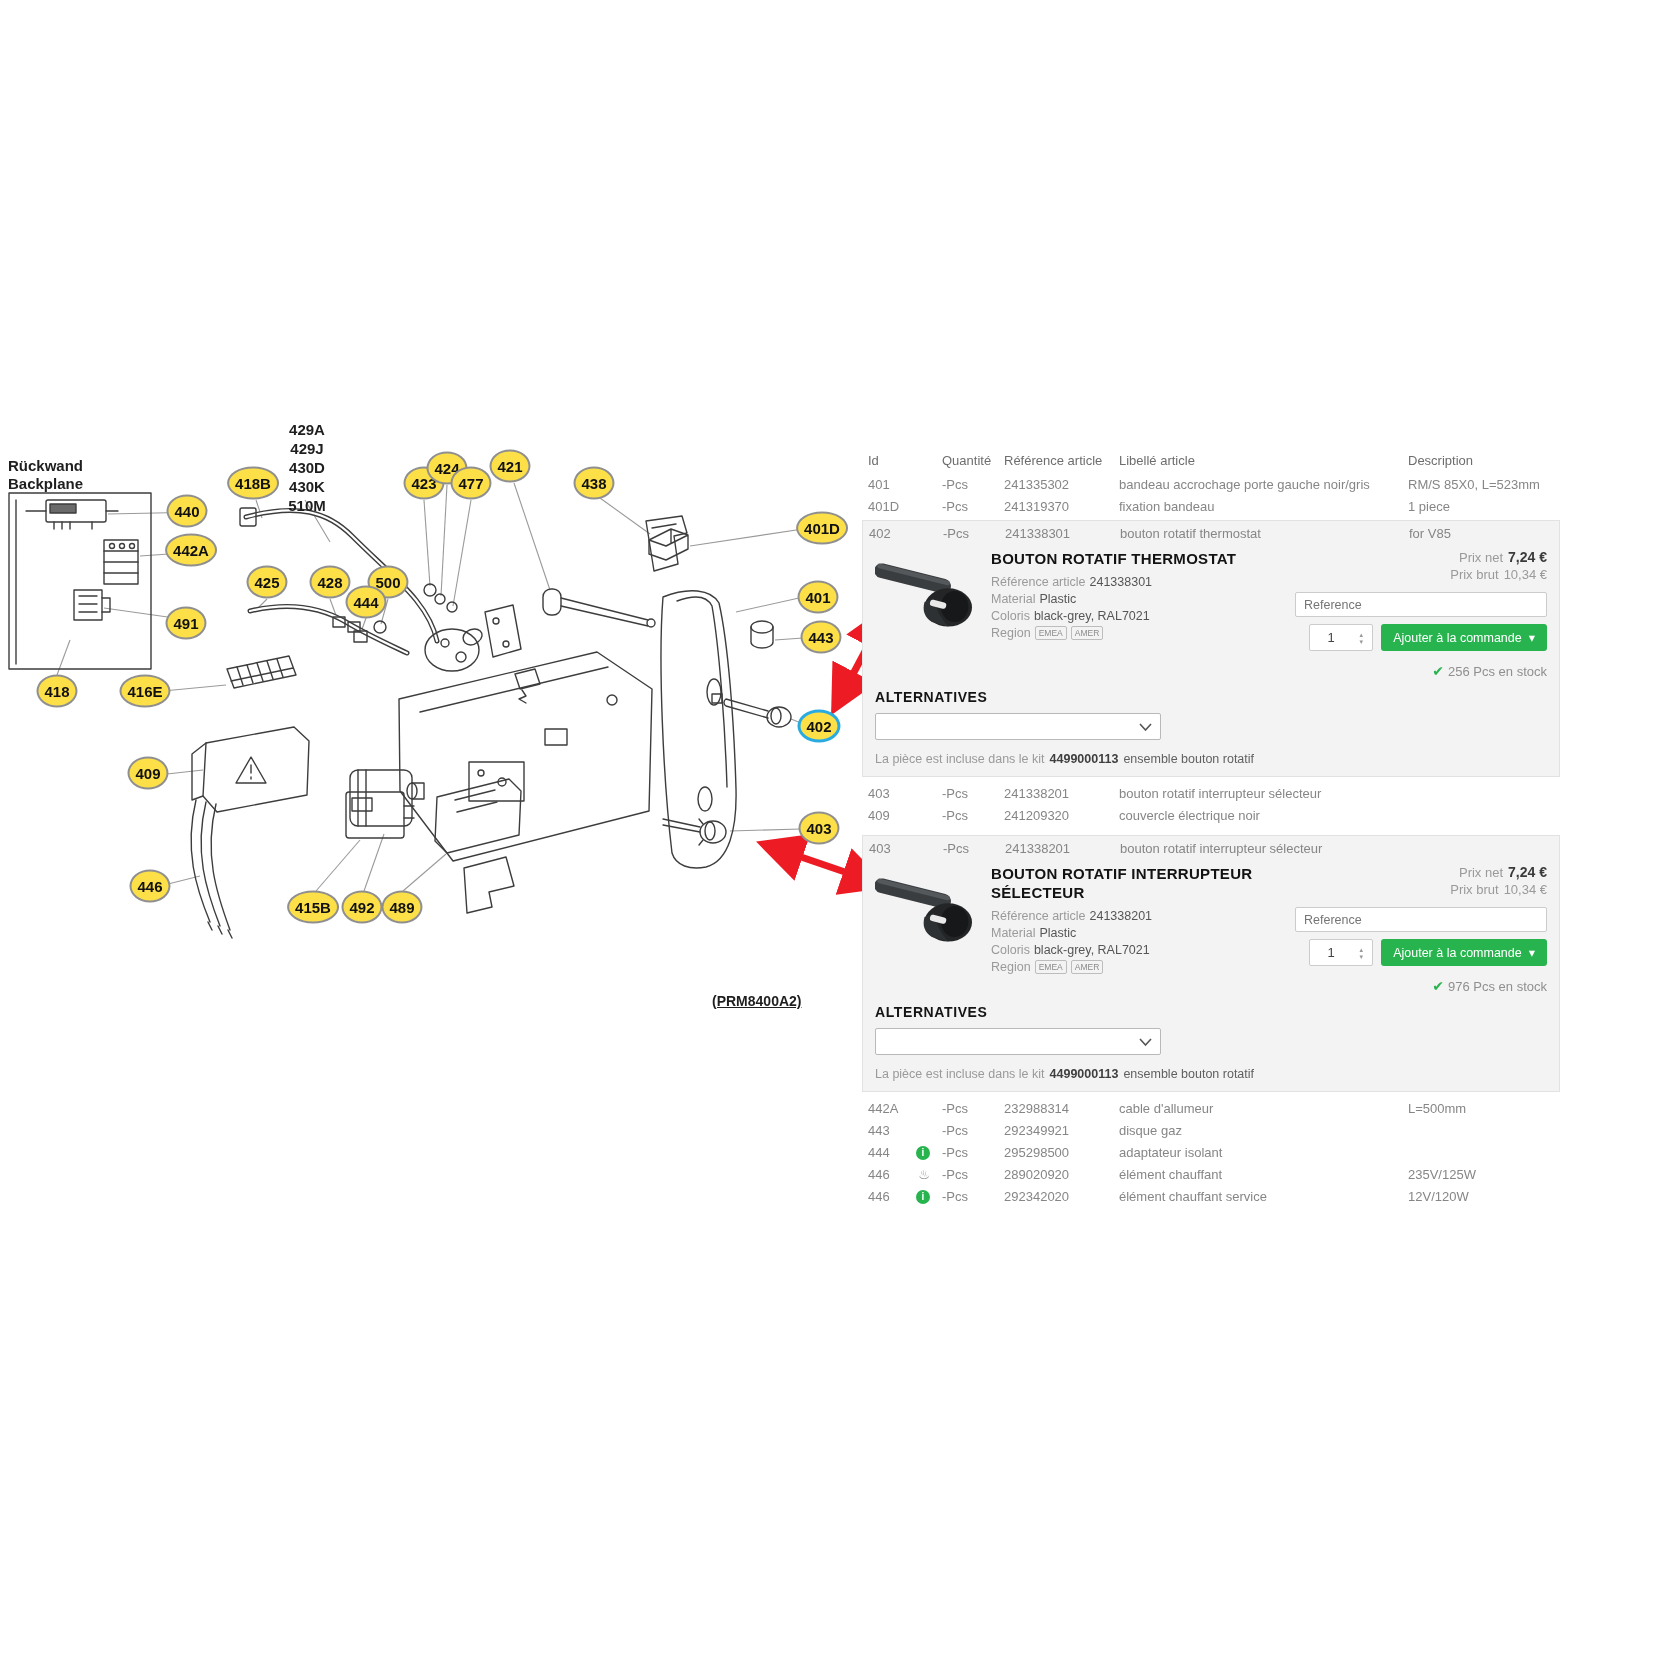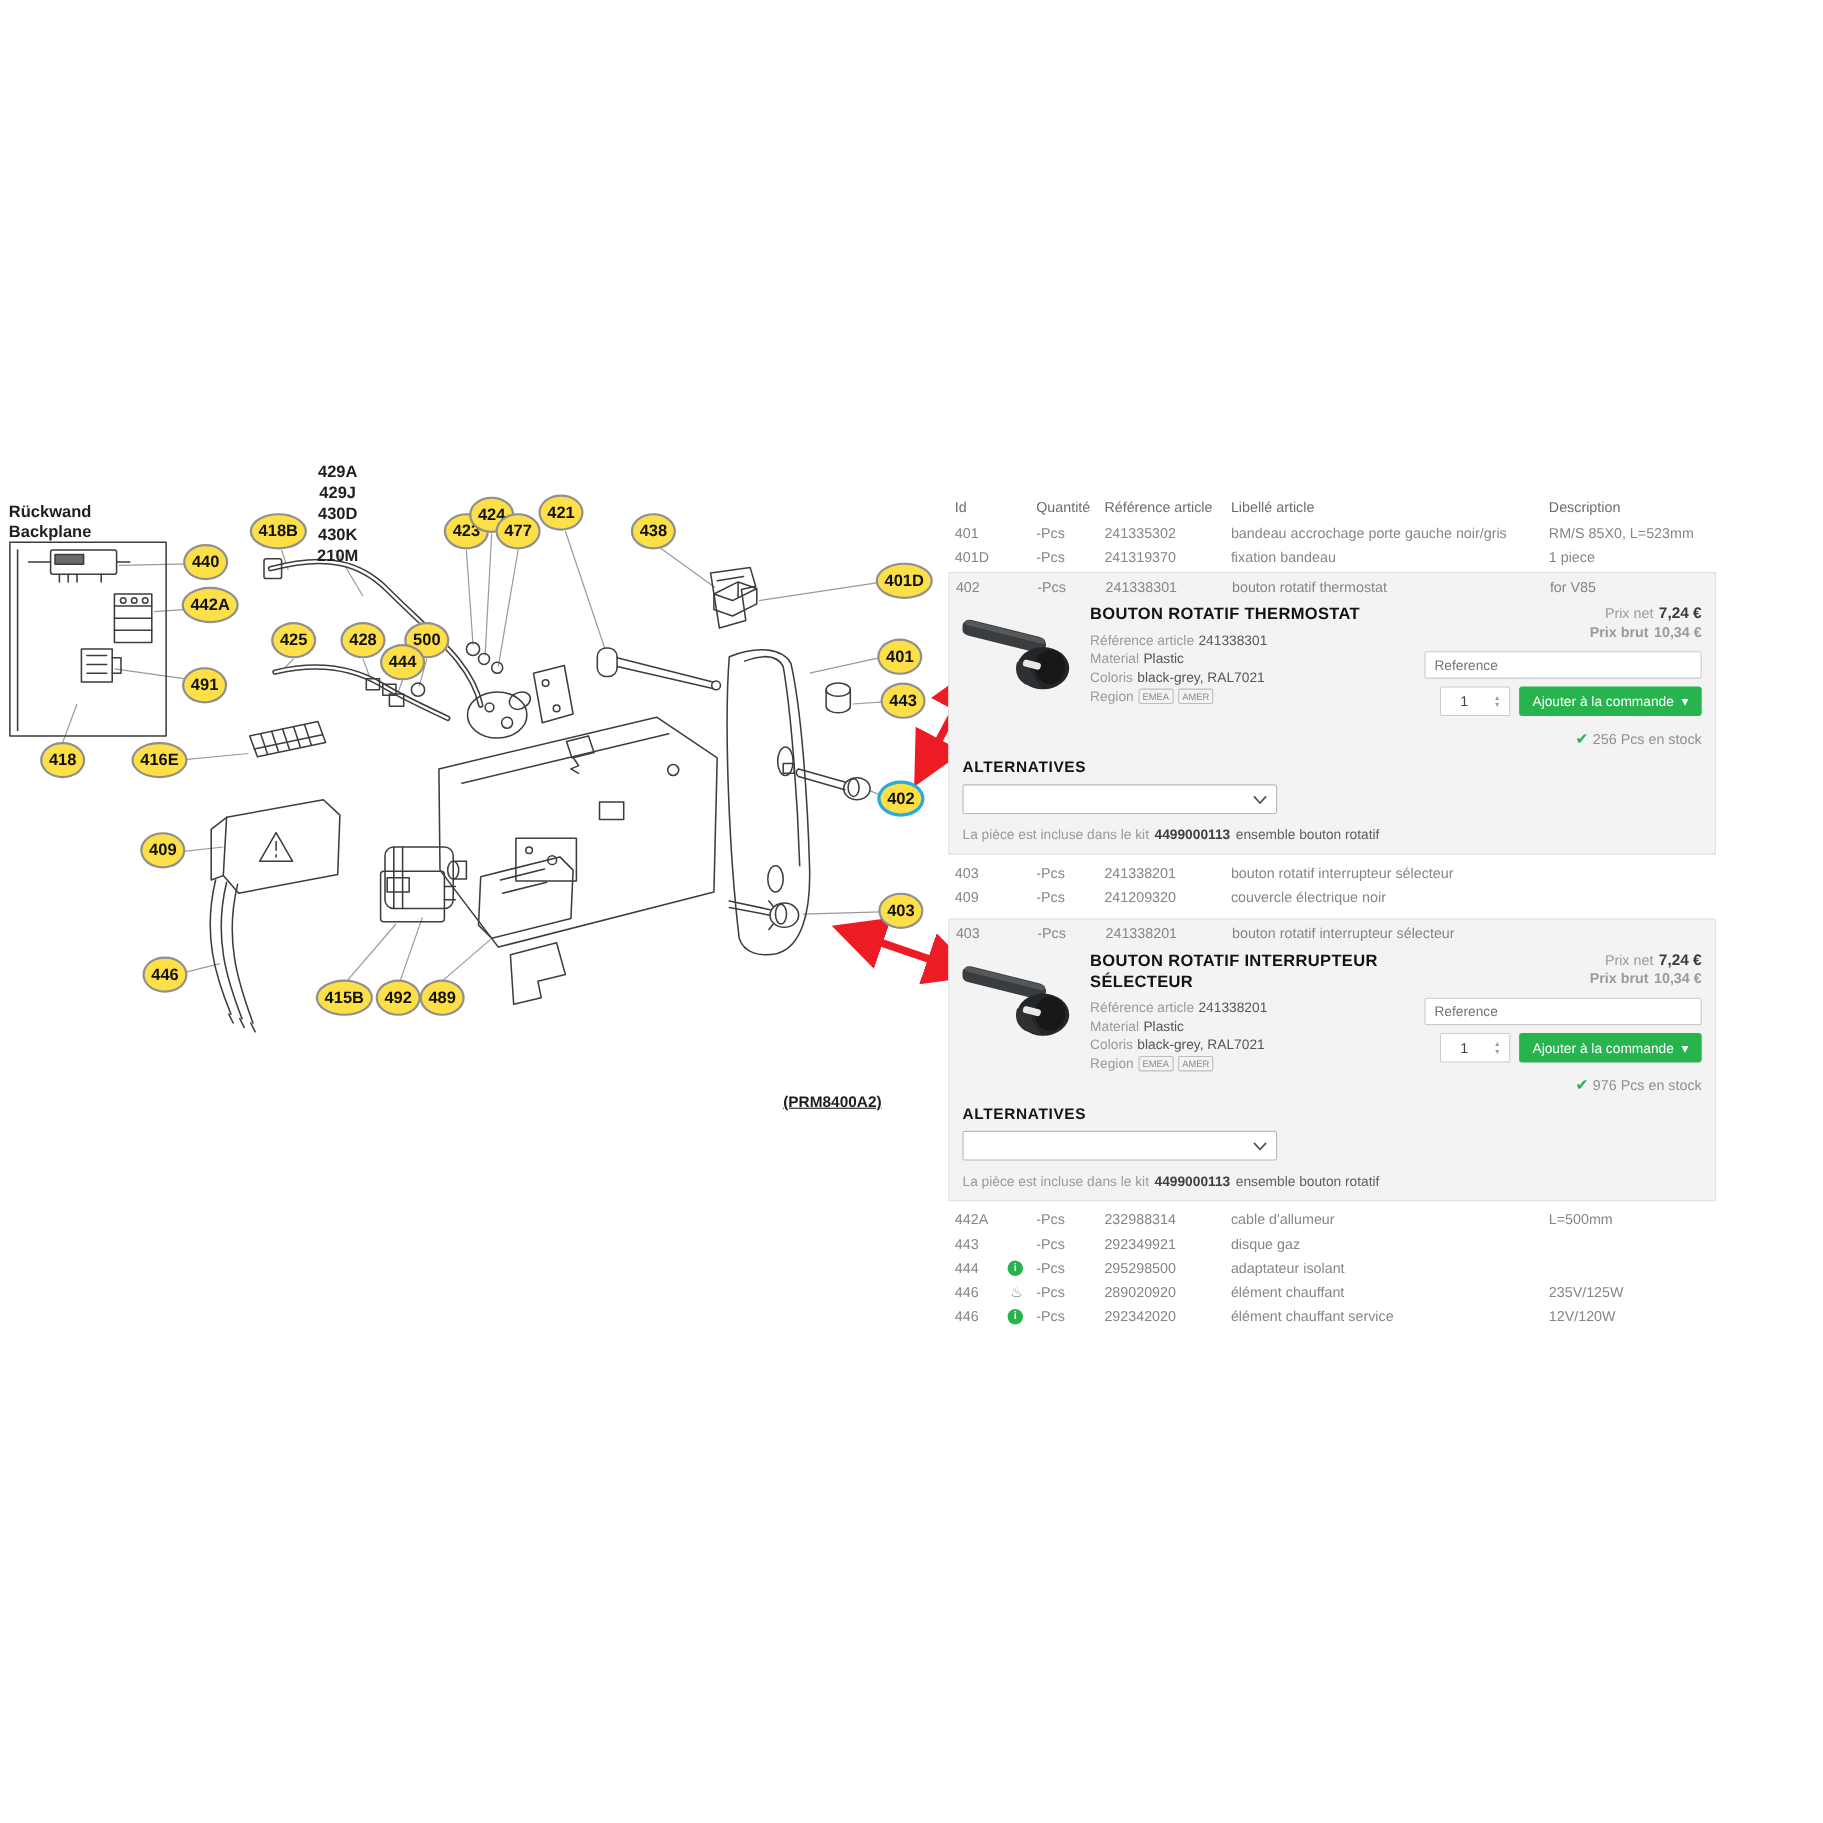--- a/index.html
+++ b/index.html
@@ -33,21 +33,21 @@
   .p-info{flex:1;padding-left:4px;}
   .p-title{font-size:15px;font-weight:bold;color:#121212;letter-spacing:.3px;line-height:19px;margin-bottom:6px;max-width:300px;}
   .p-line{font-size:12.5px;line-height:17px;color:#9a9a9a;white-space:nowrap;}
   .p-line .val{color:#565656;margin-left:4px;}
   .badge{display:inline-block;border:1px solid #bdbdbd;border-radius:2px;font-size:8.5px;padding:0 3px;
          line-height:12px;color:#8a8a8a;margin-left:4px;vertical-align:1px;}
   .p-buy{width:252px;flex:none;text-align:right;}
   .pn{color:#9a9a9a;font-size:13px;line-height:17px;}
   .pn b{color:#3a3a3a;font-size:14px;margin-left:5px;}
   .pg{color:#9a9a9a;font-size:13px;line-height:17px;}
-  .pg span{margin-left:5px;font-weight:bold;}
+  .pg span{margin-left:5px;}
   .ref-input{width:100%;box-sizing:border-box;height:25px;border:1px solid #ccc;border-radius:2px;
              margin:9px 0 7px;padding:0 8px;font:12.5px "Liberation Sans",sans-serif;color:#777;background:#fff;}
   .buy-row{display:flex;justify-content:flex-end;gap:8px;}
   .qty-wrap{width:64px;height:27px;border:1px solid #ccc;border-radius:2px;background:#fff;display:flex;box-sizing:border-box;}
   .qty-input{width:38px;border:none;text-align:center;font:13px "Liberation Sans",sans-serif;color:#444;outline:none;background:transparent;}
   .spin{width:18px;display:flex;flex-direction:column;align-items:center;justify-content:center;color:#999;}
   .spin span{font-size:7px;line-height:7px;cursor:pointer;}
   .add-btn{height:27px;background:#27b44e;border:none;border-radius:3px;color:#fff;
            font:12.5px "Liberation Sans",sans-serif;padding:0 12px;display:flex;align-items:center;gap:7px;cursor:pointer;}
   .stock{margin-top:12px;font-size:13px;color:#8f8f8f;}
@@ -205,21 +205,21 @@
   <div class="dtitle">
     <div>Rückwand</div>
     <div>Backplane</div>
   </div>
 
   <div class="stack">
     <div>429A</div>
     <div>429J</div>
     <div>430D</div>
     <div>430K</div>
-    <div>210M</div>
+    <div>510M</div>
   </div>
 
   <div class="callout" style="left:187px;top:511px">
       <span>440</span>
     </div>
   <div class="callout" style="left:191px;top:550px">
       <span>442A</span>
     </div>
   <div class="callout" style="left:186px;top:623px">
       <span>491</span>

